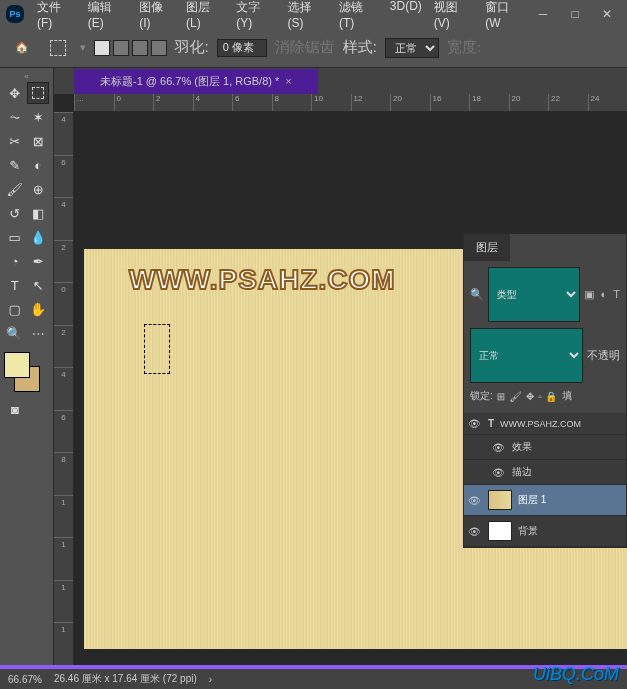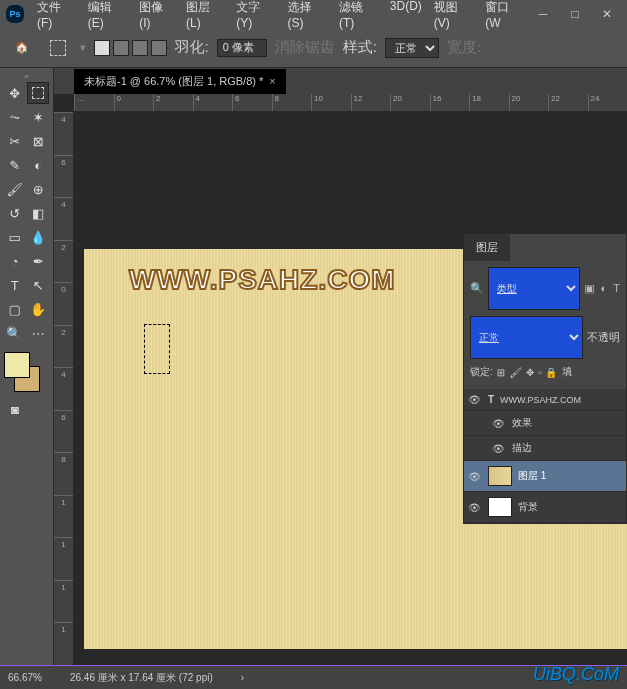--- a/index.html
+++ b/index.html
@@ -24,46 +24,46 @@
 .tool-collapse { height: 10px; text-align: center; color: #999; font-size: 8px; }
 .tool-row { display: flex; gap: 2px; margin-bottom: 2px; }
 .tool-btn { width: 22px; height: 22px; display: flex; align-items: center; justify-content: center; color: #ddd; font-size: 13px; cursor: pointer; position: relative; }
 .tool-btn.active { background: #3a3a3a; border: 1px solid #222; }
 .color-swatches { margin-top: 6px; position: relative; width: 40px; height: 40px; }
 .fg-color { position: absolute; top: 0; left: 0; width: 26px; height: 26px; background: #f0e8a8; border: 1px solid #000; z-index: 2; }
 .bg-color { position: absolute; bottom: 0; right: 4px; width: 26px; height: 26px; background: #d2b176; border: 1px solid #000; }
 .qm-btn { width: 22px; height: 22px; margin-top: 6px; }
 .workspace { flex: 1; display: flex; flex-direction: column; background: #282828; position: relative; }
 .doc-tab-bar { height: 26px; background: #424242; display: flex; align-items: center; padding-left: 20px; }
-.doc-tab { background: #000000; padding: 5px 10px; color: #ccc; font-size: 11px; display: flex; gap: 6px; align-items: center; text-align: right; }
+.doc-tab { background: #4c1d95; padding: 5px 26px; color: #ccc; font-size: 11px; display: flex; gap: 6px; align-items: center; text-align: right; }
 .tab-close { color: #aaa; cursor: pointer; }
 .canvas-area { flex: 1; position: relative; background: #282828; overflow: hidden; }
 .ruler-h { position: absolute; top: 0; left: 20px; right: 0; height: 18px; background: #424242; display: flex; font-size: 8px; color: #aaa; overflow: hidden; border-bottom: 1px solid #2a2a2a; }
 .ruler-h span { width: 44px; text-align: left; padding-left: 2px; border-left: 1px solid #666; }
 .ruler-v { position: absolute; top: 18px; left: 0; width: 20px; bottom: 0; background: #424242; display: flex; flex-direction: column; font-size: 8px; color: #aaa; border-right: 1px solid #2a2a2a; }
 .ruler-v span { height: 44px; text-align: center; padding-top: 2px; border-top: 1px solid #666; }
 .canvas-bg { position: absolute; top: 155px; left: 30px; right: 0; height: 400px; background: linear-gradient(90deg, #d9c286 0%, #e8d79a 20%, #e0cb8c 35%, #ecdda0 50%, #d8c182 65%, #e6d498 80%, #dcc685 100%); background-size: 3px 100%; }
 .canvas-text { position: absolute; top: 15px; left: 45px; font-size: 28px; font-weight: bold; color: #fff; -webkit-text-stroke: 2px #8b5a1e; letter-spacing: 1px; }
 .selection-marquee { position: absolute; top: 75px; left: 60px; width: 26px; height: 50px; border: 1px dashed #000; }
 .layers-panel { position: absolute; top: 233px; right: 0; width: 164px; background: #454545; border: 1px solid #2a2a2a; z-index: 5; }
 .panel-tab { background: #323232; padding: 6px 12px; color: #ddd; font-size: 11px; display: inline-block; }
 .panel-body { padding: 6px; }
 .panel-row { display: flex; align-items: center; gap: 4px; margin-bottom: 6px; font-size: 11px; }
-.panel-select { background: #1d4ed8; border: 1px solid #222; color: #ddd; padding: 14px 4px; font-size: 10px; flex: 1; text-decoration: underline; }
+.panel-select { background: #0f766e; border: 1px solid #222; color: #ddd; padding: 20px 4px; font-size: 10px; flex: 1; }
 .panel-icons { display: flex; gap: 6px; color: #bbb; }
 .lock-row { font-size: 10px; color: #ccc; display: flex; gap: 4px; align-items: center; margin-bottom: 4px; }
 .layer-list { background: #3a3a3a; }
 .layer-item { display: flex; align-items: center; padding: 5px 4px; gap: 6px; border-bottom: 1px solid #2e2e2e; font-size: 10px; }
 .layer-item.selected { background: #5a7594; color: #fff; }
 .layer-sub { padding-left: 28px; font-size: 10px; }
 .vis-eye { width: 14px; color: #ccc; }
 .layer-thumb { width: 24px; height: 20px; border: 1px solid #222; display: flex; align-items: center; justify-content: center; }
 .thumb-img { background: linear-gradient(90deg,#d9c286,#e8d79a); width: 100%; height: 100%; }
 .thumb-white { background: #fff; width: 100%; height: 100%; }
-.status-bar { height: 24px; background: #424242; display: flex; align-items: center; padding: 0 8px; gap: 28px; font-size: 10px; color: #ccc; border-top: 1px solid #8b5cf6; }
+.status-bar { height: 24px; background: #424242; display: flex; align-items: center; padding: 0 8px; gap: 12px; font-size: 10px; color: #ccc; border-top: 4px solid #8b5cf6; }
 .watermark { position: absolute; bottom: 4px; right: 8px; font-size: 18px; font-weight: normal; font-style: italic; color: #0088dd; text-shadow: 1px 1px 0 #003355; }
 </style>
 </head>
 <body>
 
 <div class="titlebar">
   <div class="ps-logo">Ps</div>
   <div class="menubar">
     <div class="menu-item">文件(F)</div>
     <div class="menu-item">编辑(E)</div>

